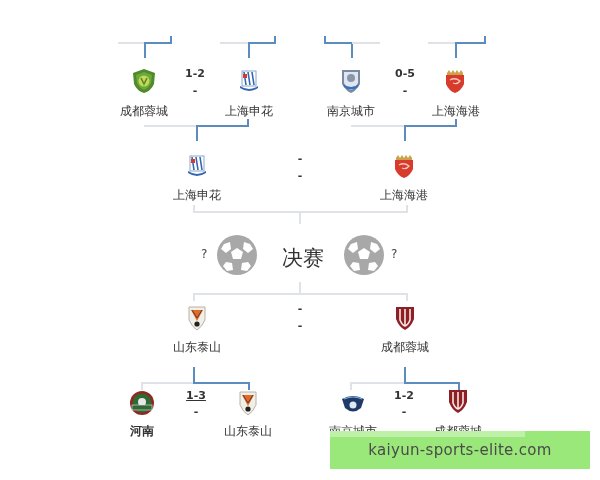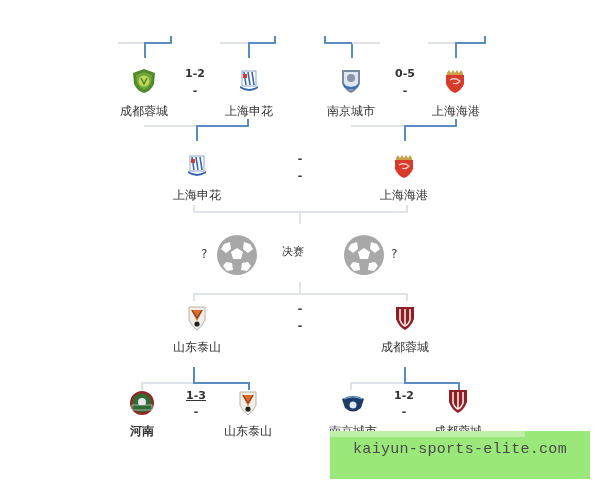--- a/index.html
+++ b/index.html
@@ -6,22 +6,22 @@
   body { width:600px; height:480px; background:#ffffff; position:relative; overflow:hidden;
          font-family:"DejaVu Sans", "Liberation Sans", sans-serif; color:#333; }
   .ln-g { position:absolute; background:#dfe3e8; }
   .ln-b { position:absolute; background:#5b8cc0; }
   .team-name { position:absolute; font-size:12px; color:#333; text-align:center; width:90px; white-space:nowrap; }
   .score { position:absolute; font-size:11px; font-weight:bold; color:#333; text-align:center; width:40px; line-height:14px; }
   .dash { position:absolute; font-size:11px; font-weight:bold; color:#333; text-align:center; width:40px; line-height:14px; }
   .logo { position:absolute; width:26px; height:26px; }
   .ball { position:absolute; width:42px; height:42px; }
   .qmark { position:absolute; font-size:12px; color:#444; }
-  .final-label { position:absolute; font-size:11px; color:#333; }
-  .watermark { position:absolute; left:330px; top:431px; width:260px; height:48px; background:#9be87a;font-family:Liberation Mono, monospace; }
+  .final-label { position:absolute; font-size:21px; color:#333; }
+  .watermark { position:absolute; left:330px; top:431px; width:260px; height:38px; background:#9be87a; }
   .watermark span { display:block; text-align:center; line-height:38px; font-size:15px; color:#4a4a4a; letter-spacing:0.3px; }
   .wm-strip { position:absolute; left:330px; top:431px; width:195px; height:6px; background:rgba(255,255,255,0.35); }
 </style>
 </head>
 <body>
 
 <div>
 
   <div class="ln-g" style="left:118px;top:42px;width:30px;height:2px;"></div>
   <div class="ln-b" style="left:144px;top:42px;width:28px;height:2px;"></div>

